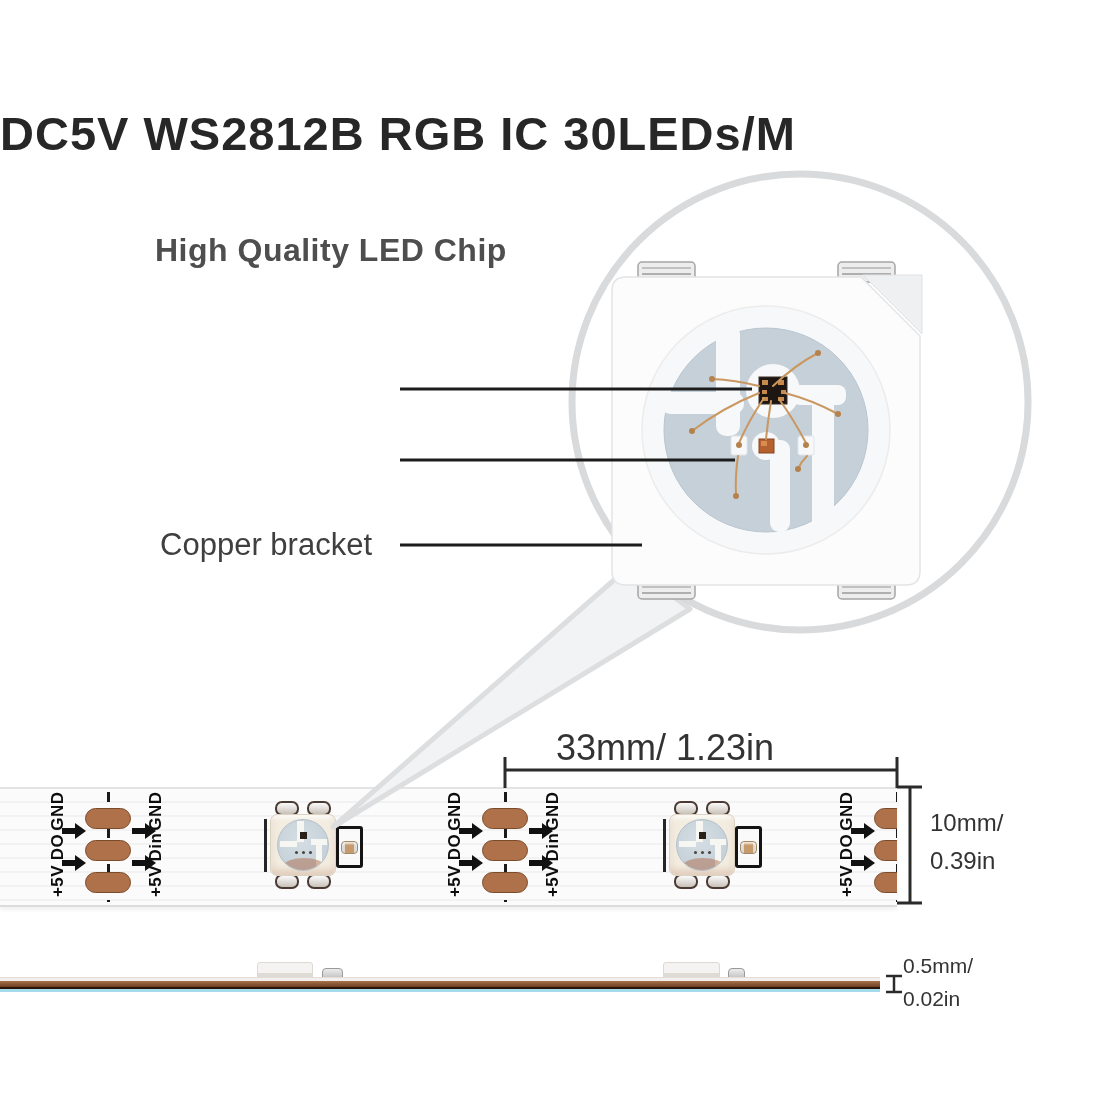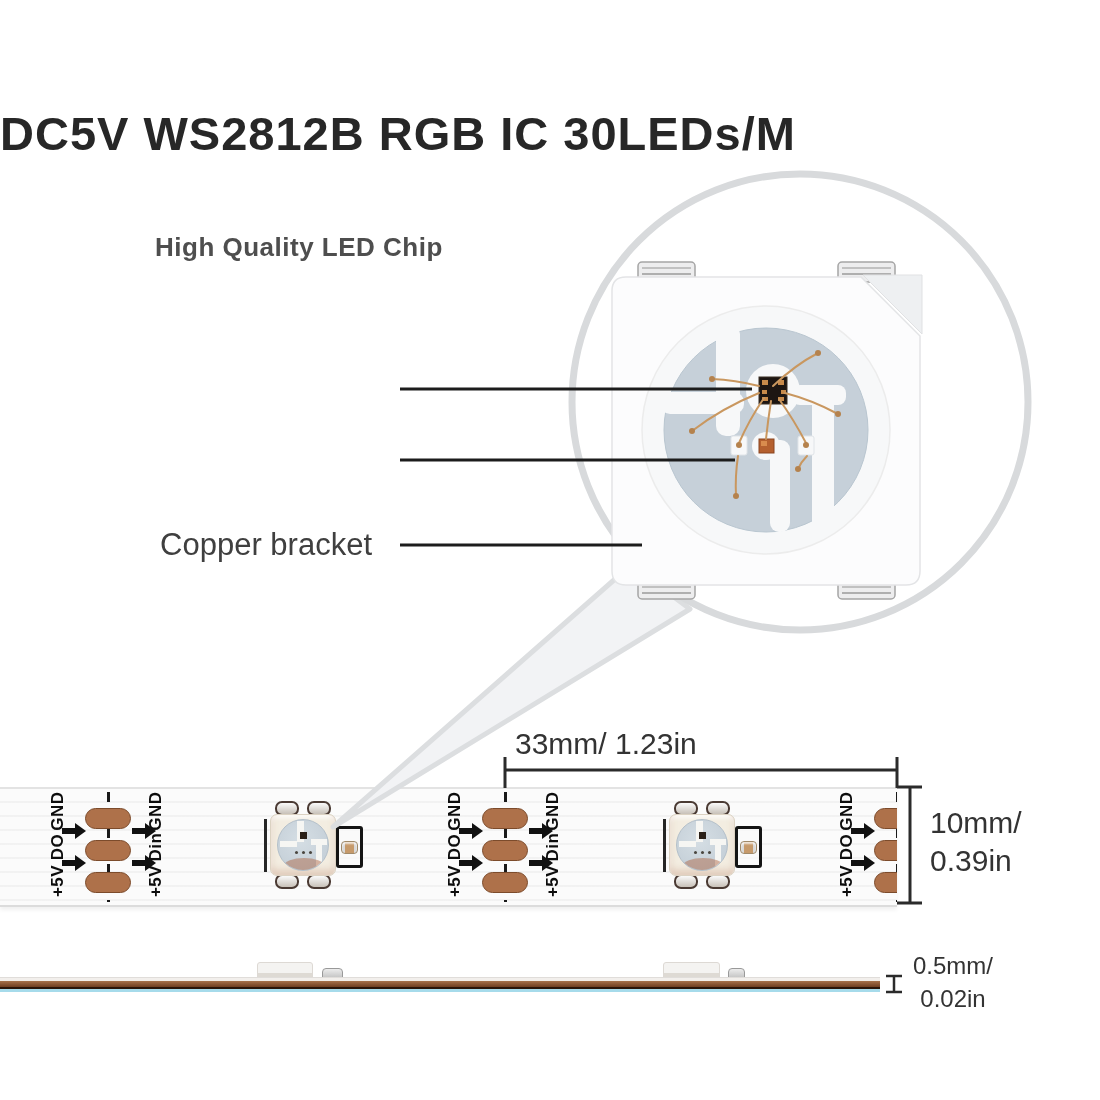--- a/index.html
+++ b/index.html
@@ -1,32 +1,32 @@
 <!DOCTYPE html>
 <html><head>
 <meta charset="utf-8">
 <style>
   html,body{margin:0;padding:0;background:#ffffff;}
   .page{position:relative;width:1100px;height:1100px;background:#ffffff;overflow:hidden;
         font-family:"Liberation Sans", sans-serif;color:#2b2b2b;}
 
   .title{position:absolute;left:0;top:62px;width:1100px;text-align:left;
          font-size:47px;font-weight:800;letter-spacing:1px;color:#272727;margin-top:44px;}
-  .subtitle{position:absolute;left:155px;top:232px;font-size:26px;font-weight:700;
+  .subtitle{position:absolute;left:155px;top:232px;font-size:32px;font-weight:700;
             letter-spacing:.5px;color:#4e4e4e;}
 
   .callout{position:absolute;left:0;width:372px;text-align:right;
            font-size:31px;color:#3f3f3f;white-space:nowrap;}
   .callout.c1{top:371px}.callout.c2{top:442px}.callout.c3{top:527px}
 
   
   .dim{position:absolute;color:#333;}
-  .dim-spacing{left:515px;top:727px;width:300px;text-align:left;font-size:30px;}
-  .dim-width{left:930px;top:804px;font-size:30px;line-height:38px;}
-  .dim-thickness{left:903px;top:949px;width:100px;text-align:center;font-size:24px;line-height:33px;}
+  .dim-spacing{left:515px;top:727px;width:300px;text-align:center;font-size:36px;}
+  .dim-width{left:930px;top:804px;font-size:24px;line-height:38px;}
+  .dim-thickness{left:903px;top:949px;width:100px;font-size:21px;line-height:33px;}
 
   
   .strip{position:absolute;left:0;top:787px;width:897px;height:116px;overflow:hidden;
          background:#fbfbfb;border-top:2px solid #e3e3e3;border-bottom:2px solid #dcdcdc;
          box-shadow:0 3px 4px rgba(0,0,0,.06);z-index:10;}
   .strip .texture{position:absolute;inset:0;
          background:repeating-linear-gradient(180deg,rgba(0,0,0,0) 0 12px,rgba(0,0,0,.035) 12px 14px);}
 
   .pad-group{position:absolute;top:0;width:160px;height:116px;}
   .cutline{position:absolute;left:78.5px;top:3px;width:3px;height:110px;

